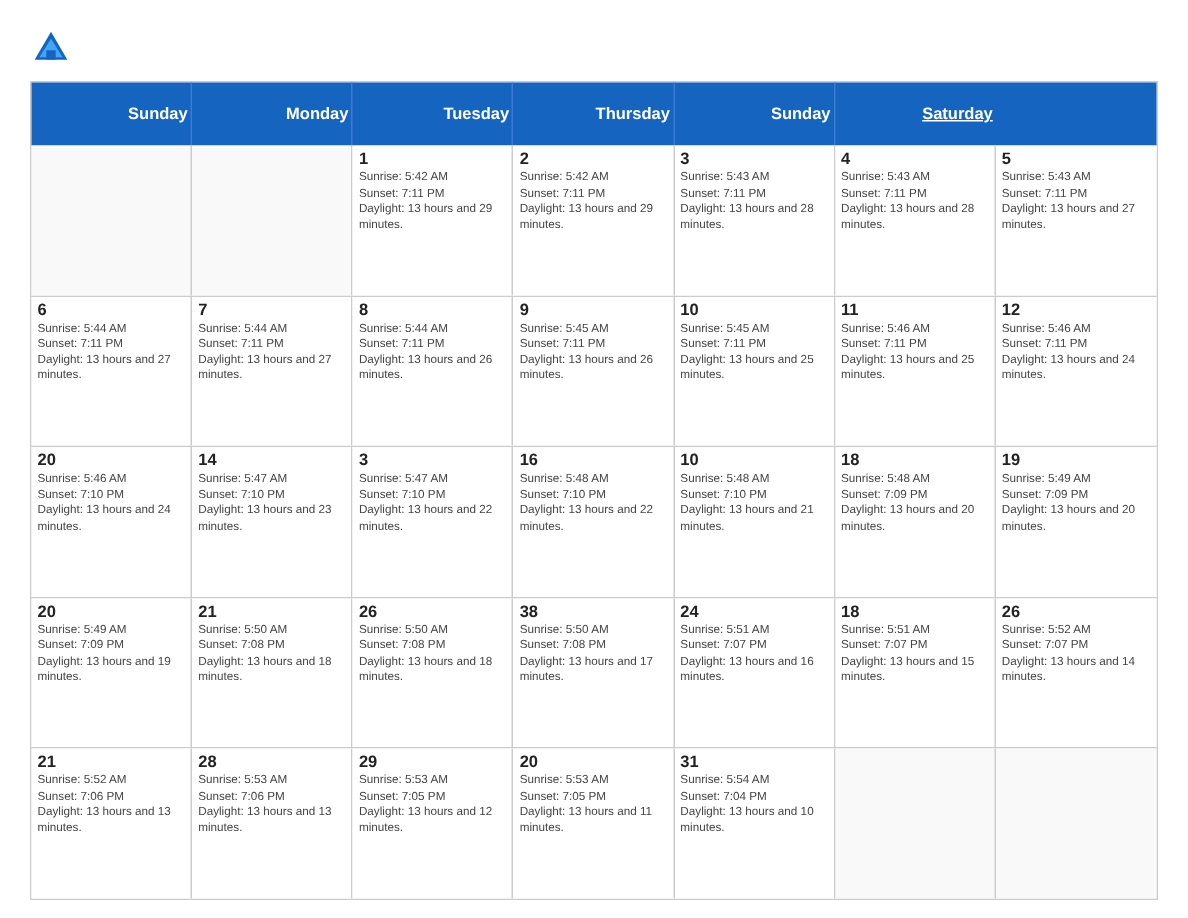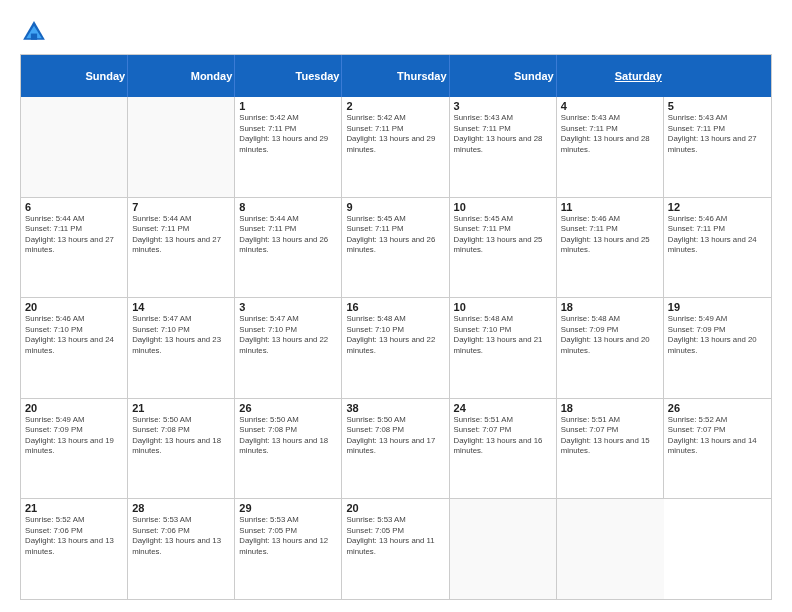--- a/index.html
+++ b/index.html
@@ -332,18 +332,24 @@
             <div class="cell-detail" style="white-space: pre-line;">Sunrise: 5:53 AM
 Sunset: 7:05 PM
 Daylight: 13 hours and 12 minutes.</div>
           </div>
           <div class="cal-cell">
             <span class="day-num">20</span>
             <div class="cell-detail" style="white-space: pre-line;">Sunrise: 5:53 AM
 Sunset: 7:05 PM
 Daylight: 13 hours and 11 minutes.</div>
           </div>
+          <div class="cal-cell">
+            <span class="day-num">31</span>
+            <div class="cell-detail" style="white-space: pre-line;">Sunrise: 5:54 AM
+Sunset: 7:04 PM
+Daylight: 13 hours and 10 minutes.</div>
+          </div>
           <div class="cal-cell empty"></div>
           <div class="cal-cell empty"></div>
         </div>
       </div>
   </div>
 </div>
 
 </body></html>

